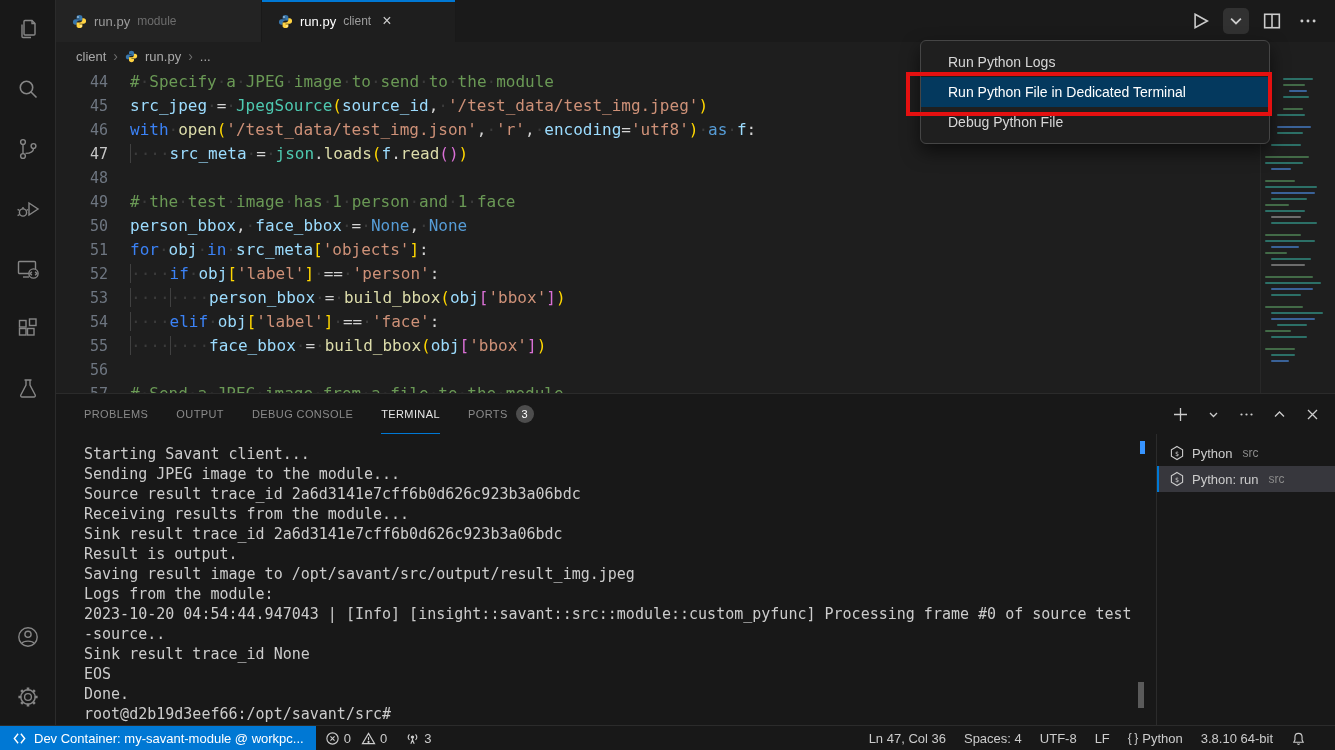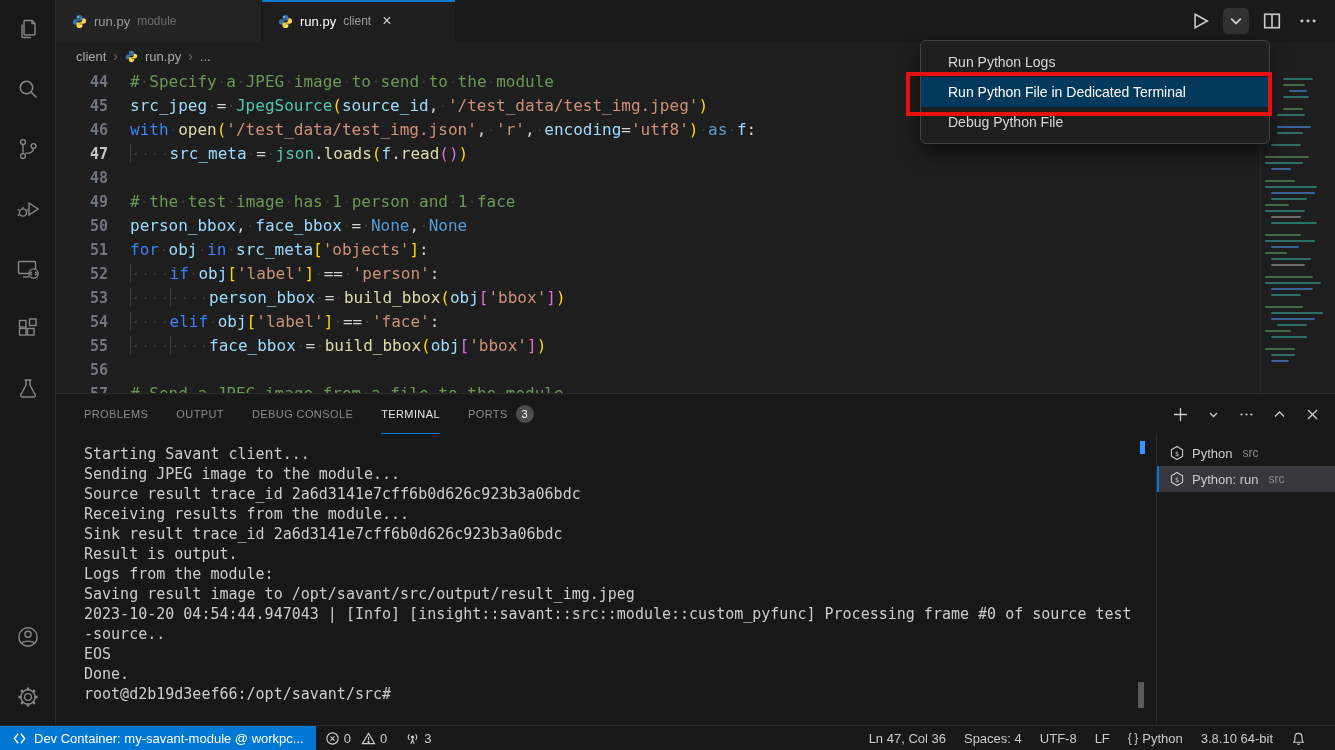--- a/index.html
+++ b/index.html
@@ -30,21 +30,21 @@
   .ea-icon{width:22px;height:22px;padding:2px;cursor:pointer;}
   .ea-icon.highlight{background:#313131;border-radius:5px;}
 
   .breadcrumb{height:28px;display:flex;align-items:center;gap:7px;padding-left:20px;
     font-size:13px;color:#a9a9a9;background:#1e1e1e;}
   .bc-sep{color:#6d6d6d;font-size:14px;}
 
   .code{position:absolute;top:70px;left:0;right:75px;bottom:0;overflow:hidden;
     font-family:"DejaVu Sans Mono","Liberation Mono",monospace;font-size:16px;line-height:24px;}
   .code-row{display:flex;height:24px;white-space:pre;}
-  .ln{flex:none;width:52px;text-align:right;padding-right:22px;color:#6e7681;font-size:15px;font-weight:bold;}
+  .ln{flex:none;width:52px;text-align:right;padding-right:22px;color:#6e7681;font-size:15px;}
   .ln.active{color:#c6c6c6;}
   .lc{white-space:pre;}
   .tok-c{color:#6a9955}.tok-v{color:#9cdcfe}.tok-k{color:#3b82f6}.tok-kb{color:#569cd6;}
   .tok-f{color:#dcdcaa}.tok-t{color:#4ec9b0}.tok-s{color:#ce9178}.tok-o{color:#d4d4d4}
   .tok-b1{color:#ffd700}.tok-b2{color:#da70d6}
   .ws{color:#3b3b3b}
   .ind{color:#3b3b3b;border-left:1px solid #404040;}
 
   .minimap{position:absolute;top:70px;right:0;width:74px;bottom:0;border-left:1px solid #282828;
     padding-top:8px;overflow:hidden;cursor:pointer;}
@@ -366,24 +366,25 @@
       </div>
     </div>
 
     <div class="terminal">
         <div class="term-line">Starting Savant client...</div>
         <div class="term-line">Sending JPEG image to the module...</div>
         <div class="term-line">Source result trace_id 2a6d3141e7cff6b0d626c923b3a06bdc</div>
         <div class="term-line">Receiving results from the module...</div>
         <div class="term-line">Sink result trace_id 2a6d3141e7cff6b0d626c923b3a06bdc</div>
         <div class="term-line">Result is output.</div>
+        <div class="term-line">Saving result image to /opt/savant/src/output/result_img.jpeg</div>
         <div class="term-line">Logs from the module:</div>
-        <div class="term-line">Saving result image to /opt/savant/src/output/result_img.jpeg</div>
         <div class="term-line">2023-10-20 04:54:44.947043 | [Info] [insight::savant::src::module::custom_pyfunc] Processing frame #0 of source test</div>
         <div class="term-line">-source..</div>
+        <div class="term-line">Sink result trace_id None</div>
         <div class="term-line">EOS</div>
         <div class="term-line">Done.</div>
         <div class="term-line prompt-line">root@d2b19d3eef66:/opt/savant/src#</div>
       </div>
 
     <div class="scroll-deco-blue"></div>
     <div class="scroll-thumb"></div>
 
     <div class="term-list">
         <div class="term-row">

